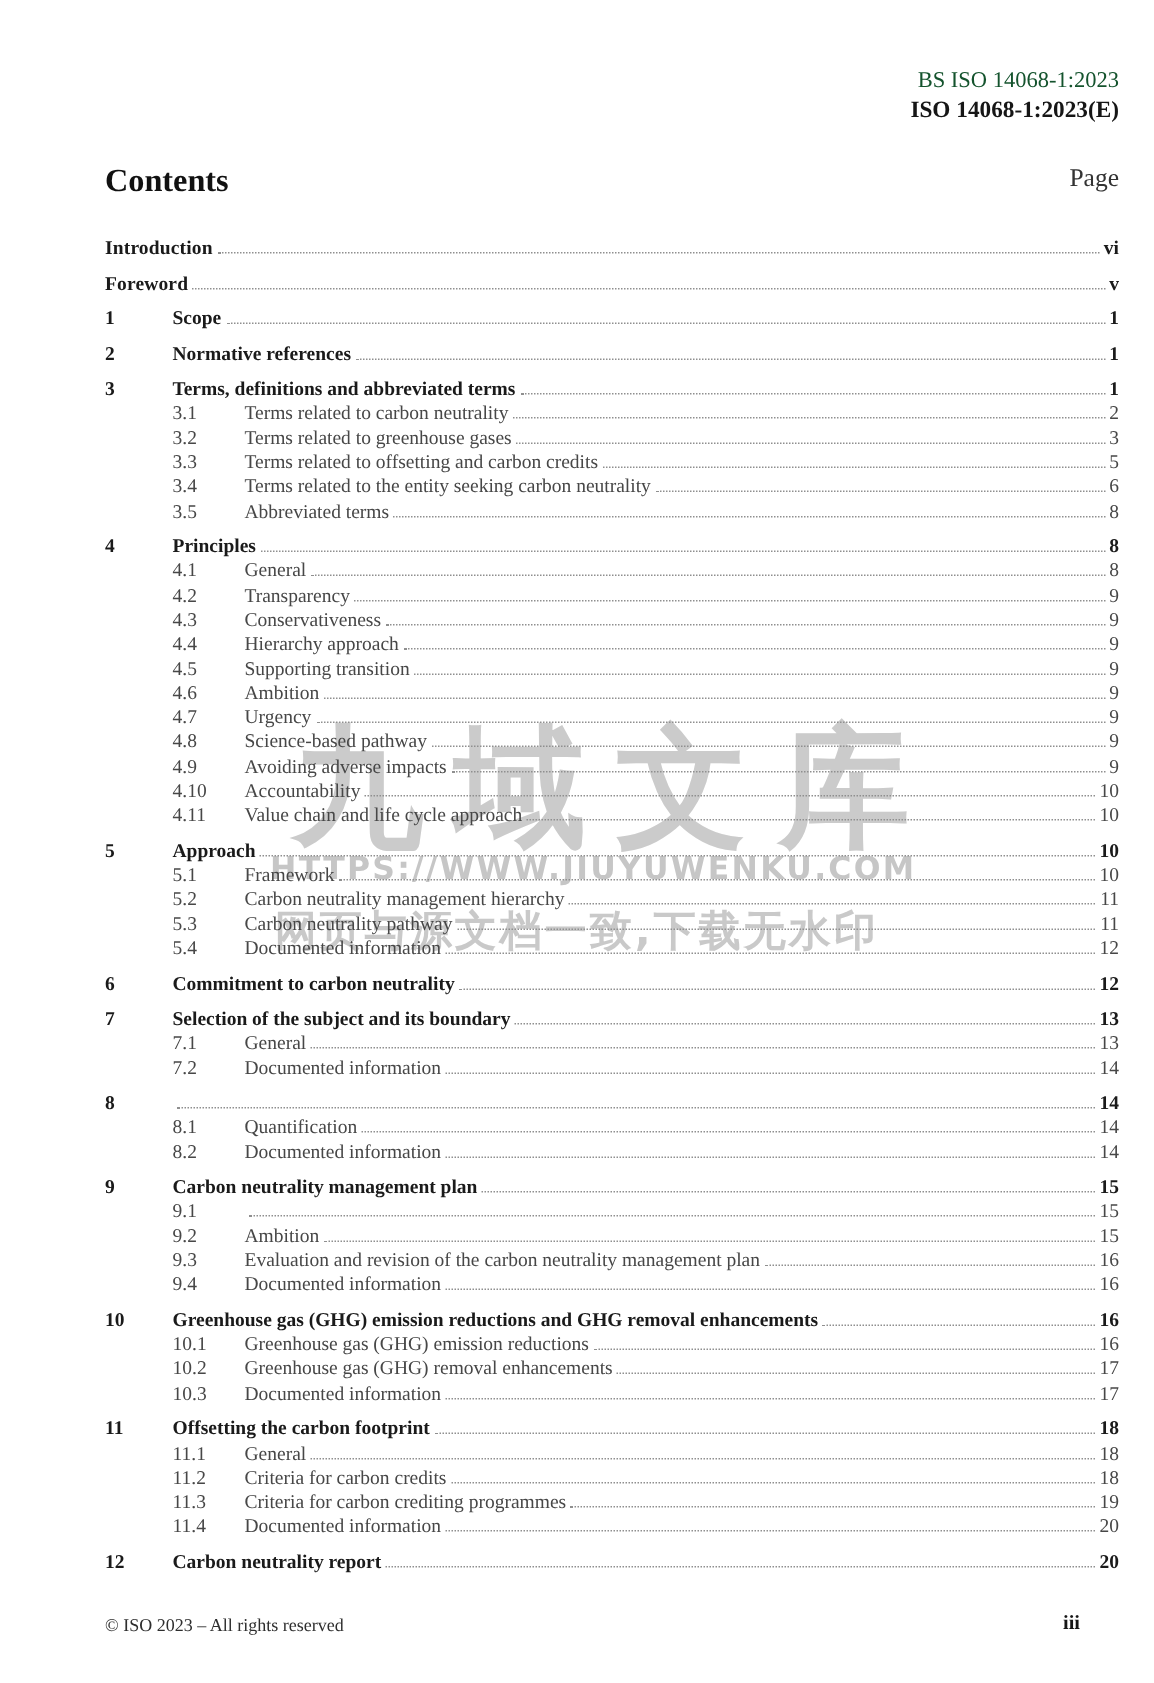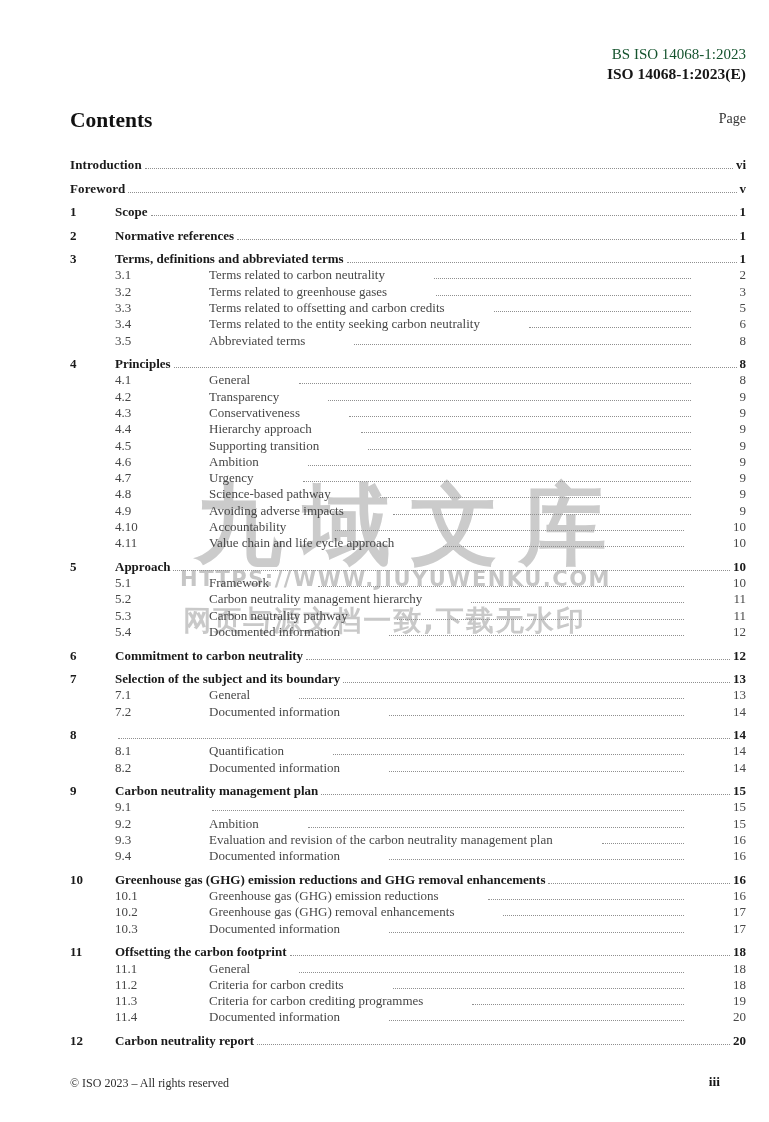--- a/index.html
+++ b/index.html
@@ -43,21 +43,21 @@
   }
   .doc-header .line1 { font-size:15px; color:#14532d;margin-top:24px; }
   .doc-header .line2 { font-size:15.5px; font-weight:bold; color:#161616; }
 
   
   .contents-bar {
     position:absolute; top:108px; left:70px; right:23px; z-index:1;
     display:flex; justify-content:space-between; align-items:center;
   }
   .contents-title { font-size:21.5px; font-weight:bold; color:#111; }
-  .page-label { font-size:14px; color:#333; padding-bottom:3px; }
+  .page-label { font-size:17px; color:#333; padding-bottom:3px; }
 
   
   .toc { position:absolute; top:150px; left:70px; right:23px; z-index:1; }
   .toc-row {
     display:flex; align-items:baseline;
     line-height:16.3px; font-size:13px;
     white-space:nowrap;
   }
   .toc-row.group { margin-top:7.2px; }
   .toc-row .num  { flex:0 0 auto; }
@@ -66,21 +66,21 @@
     flex:1 1 auto; min-width:12px;
     border-bottom:1.5px dotted #8f8f8f;
     margin:0 3px 0 3px;
   }
   .toc-row .pg { flex:0 0 auto; text-align:right; }
 
   .lvl0 .title, .lvl0 .pg,
   .lvl1 .num, .lvl1 .title, .lvl1 .pg { font-weight:bold; color:#1a1a1a; }
   .lvl0 .title { letter-spacing:0.1px; }
   .lvl1 .num { width:45px; }
-  .lvl2 { color:#474747;gap:46px; }
+  .lvl2 { color:#474747; }
   .lvl2 .num { margin-left:45px; width:48px; color:#474747; }
   .lvl2 .title, .lvl2 .pg { color:#474747; }
 
   
   .footer-left {
     position:absolute; left:70px; bottom:31px; z-index:1;
     font-size:12px; color:#2e2e2e;
   }
   .footer-right {
     position:absolute; right:49px; bottom:32px; z-index:1;

